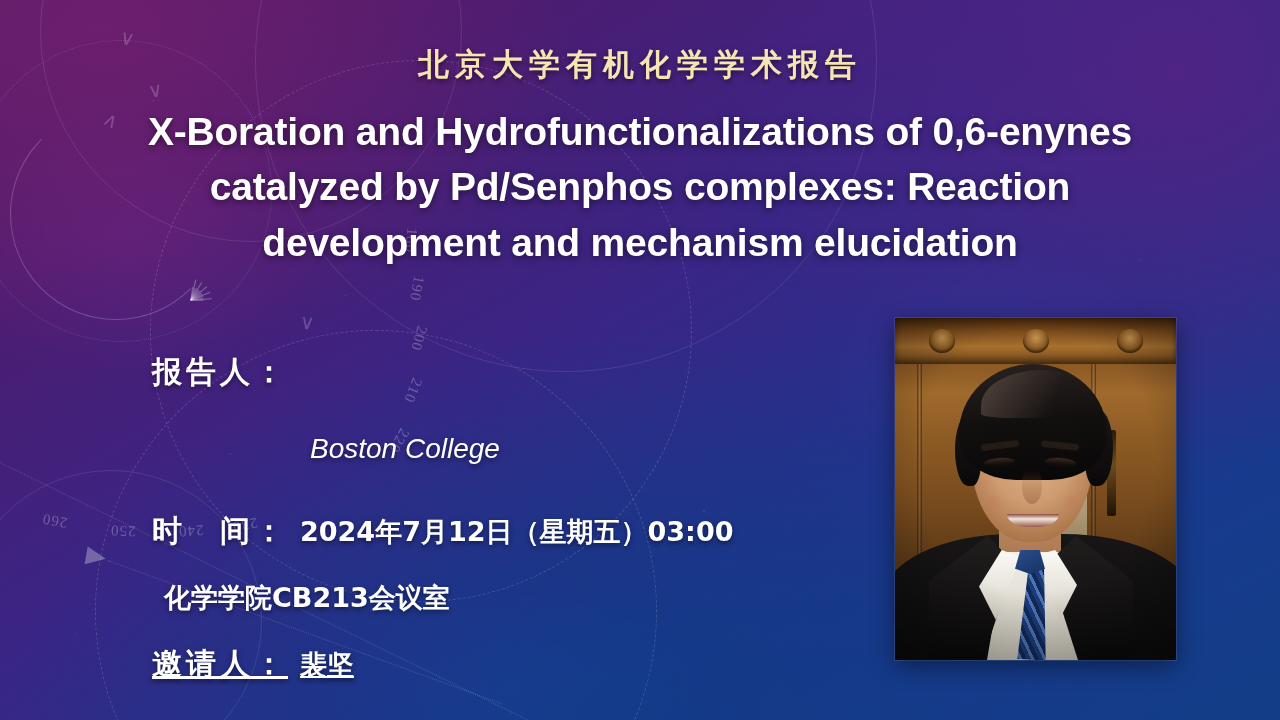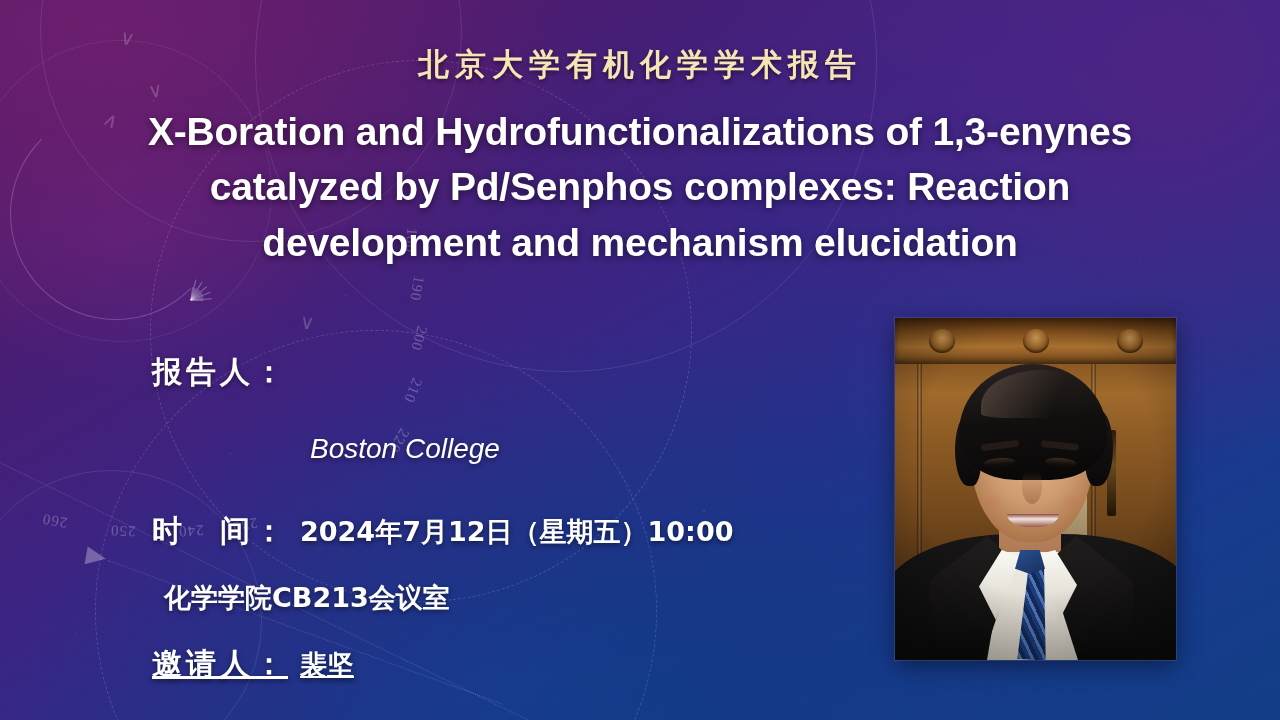--- a/index.html
+++ b/index.html
@@ -411,36 +411,36 @@
     <div class="navarrow" style="left:86px; top:548px; transform:rotate(190deg);"></div>
     <div class="diagline" style="left:0px; top:462px; width:620px; transform:rotate(26deg);"></div>
     <div class="diagline" style="left:108px; top:560px; width:420px; transform:rotate(20deg);"></div>
   </div>
 
   <div class="content">
 
     <div class="org-title">北京大学有机化学学术报告</div>
 
     <div class="talk-title">
-      <div>X-Boration and Hydrofunctionalizations of 1,3-enynes</div>
+      <div>X-Boration and Hydrofunctionalizations of 0,6-enynes</div>
       <div>catalyzed by Pd/Senphos complexes: Reaction</div>
       <div>development and mechanism elucidation</div>
     </div>
 
     <div class="details">
 
       <div class="row row-speaker">
         <span class="lbl">报告人：</span>
       </div>
 
       <div class="affil">Boston College</div>
 
       <div class="row row-time">
         <span class="lbl">时　间：</span>
-        <span class="val val-cn">2024年7月12日（星期五）10:00</span>
+        <span class="val val-cn">2024年7月12日（星期五）03:00</span>
       </div>
 
       <div class="row row-place">
         <span class="val val-cn">化学学院CB213会议室</span>
       </div>
 
       <div class="row row-host">
         <span class="lbl">邀请人：</span>
         <span class="val val-cn">裴坚</span>
       </div>

